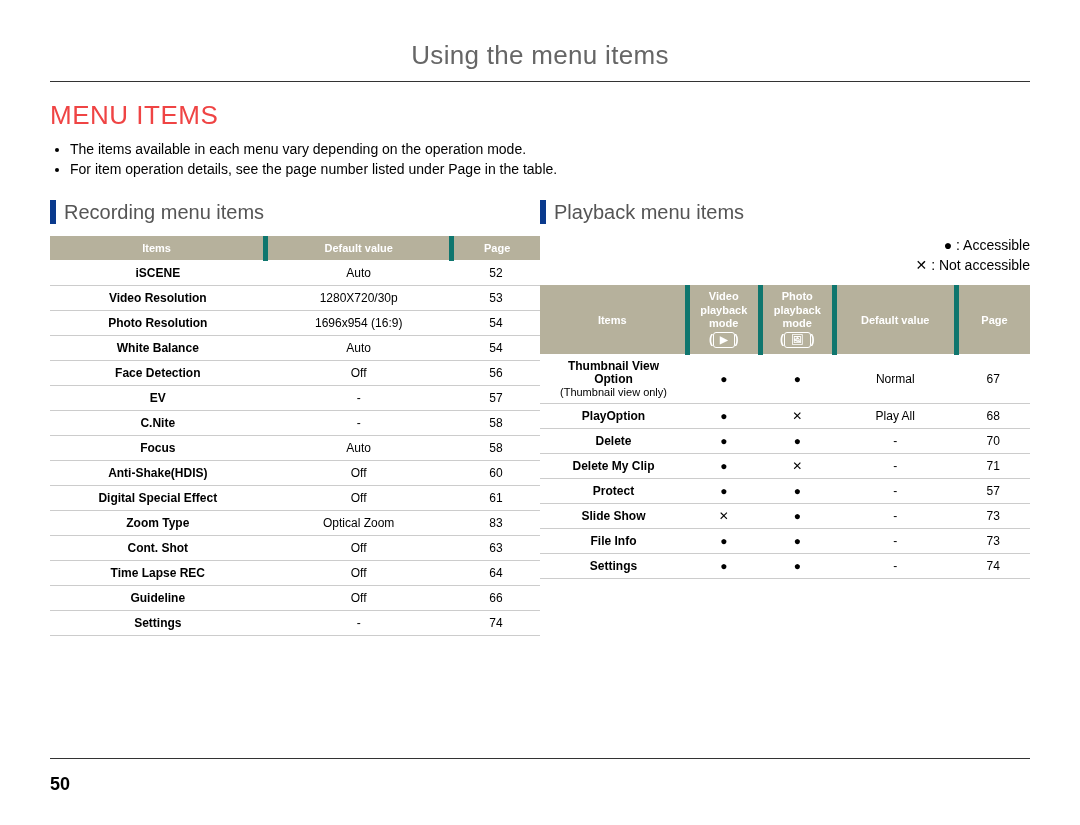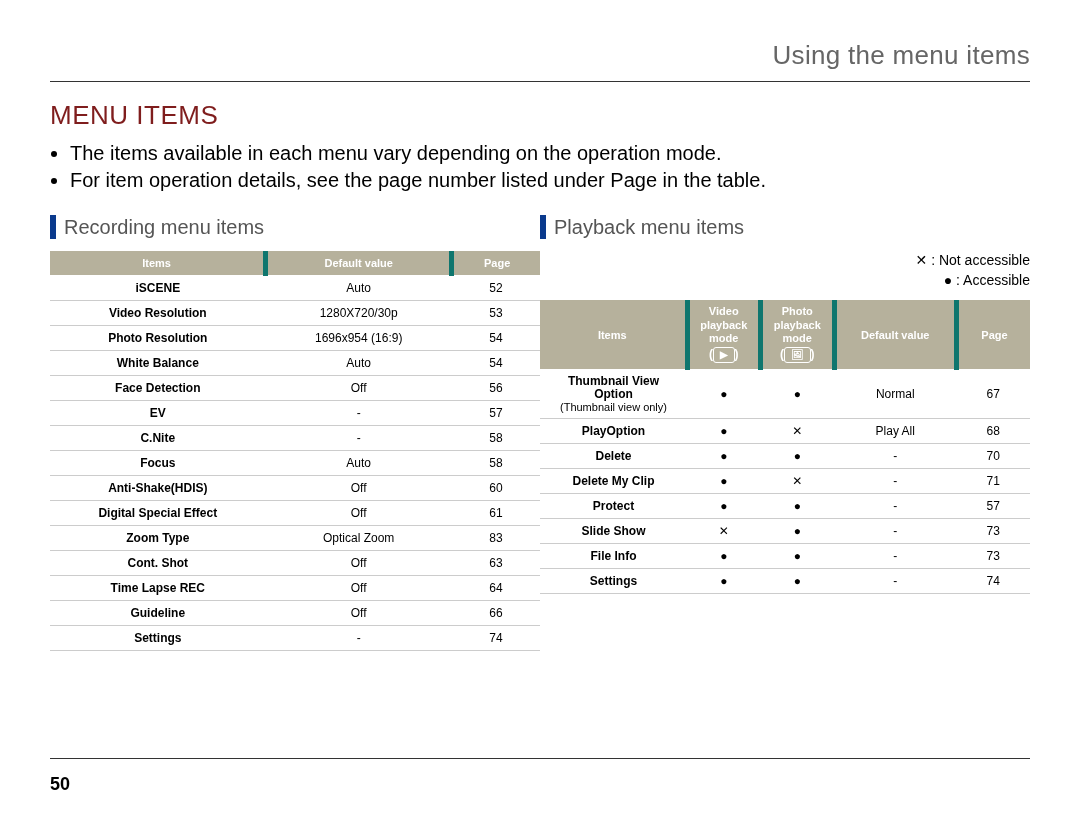--- a/index.html
+++ b/index.html
@@ -10,44 +10,44 @@
     color: #000;
   }
   .page {
     width: 1080px;
     height: 825px;
     box-sizing: border-box;
     padding: 40px 50px 30px 50px;
     position: relative;
   }
   .running-head {
-    text-align: right;
+    text-align: center;
     font-size: 26px;
     color: #666;
     font-weight: 400;
     letter-spacing: 0.3px;
     padding-bottom: 4px;
   }
   .hr-top {
     border: none;
     border-top: 1px solid #333;
     margin: 6px 0 18px 0;
   }
   .menu-items-title {
     font-size: 26px;
-    color: #7f1d1d;
+    color: #ef4444;
     font-weight: 400;
     letter-spacing: 0.5px;
     margin: 0 0 10px 0;
     text-transform: uppercase;
   }
   .bullets {
     margin: 0 0 18px 20px;
     padding: 0;
-    font-size: 20px;
+    font-size: 14px;
     color: #000;
   }
   .bullets li {
     list-style: disc;
     margin-bottom: 2px;
     line-height: 1.25;
   }
   .columns {
     display: flex;
   }
@@ -261,22 +261,22 @@
       </table>
     </div>
 
     <div class="col">
       <div class="subhead">
         <span class="bar"></span>
         <span class="txt">Playback menu items</span>
       </div>
 
       <div class="legend">
+        <div>● : Accessible</div>
         <div>✕ : Not accessible</div>
-        <div>● : Accessible</div>
       </div>
 
       <table class="pb-table">
         <thead>
           <tr>
             <th style="width:30%; vertical-align:middle;">Items</th>
             <th style="width:15%;">
               <div class="mode-icon-wrap">
                 <span>Video</span>
                 <span>playback</span>

